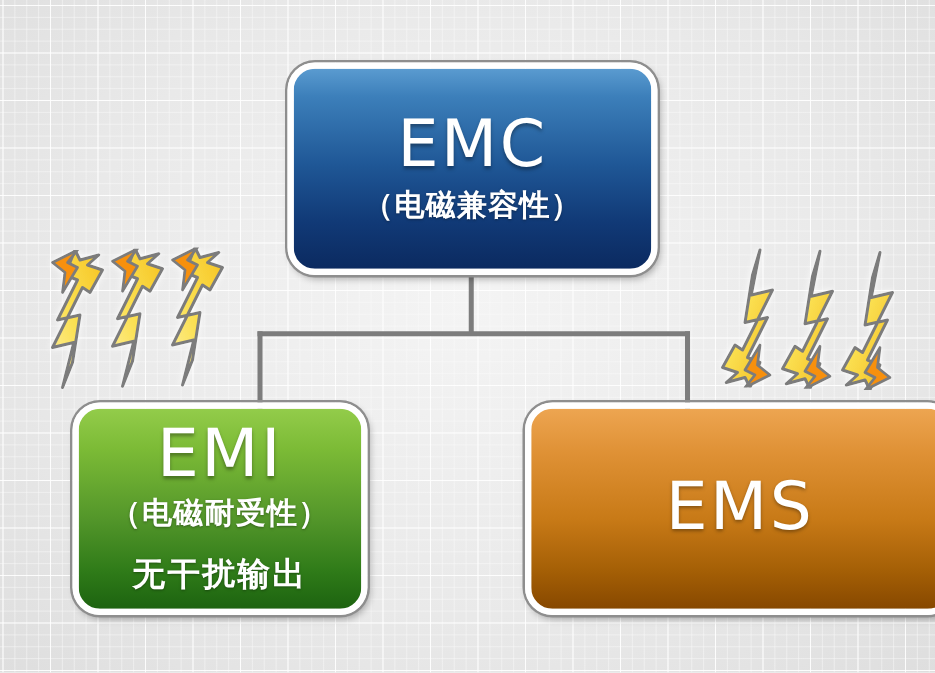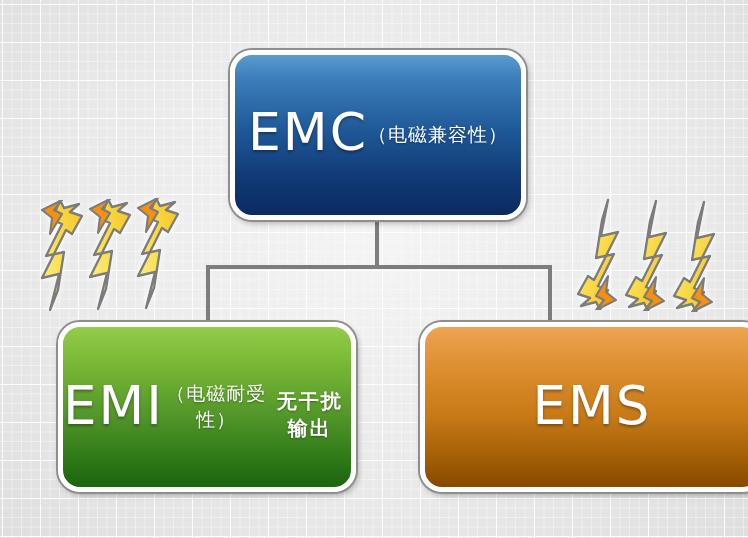--- a/index.html
+++ b/index.html
@@ -27,59 +27,58 @@
   #conn-horiz{left:206px;top:265px;width:346px;height:4px;}
   #conn-left-down{left:206px;top:265px;width:4px;height:62px;}
   #conn-right-down{left:548px;top:265px;width:4px;height:62px;}
 
   
   .node{
     position:absolute;
     border-radius:22px;
     border:5px solid #ffffff;
     box-shadow:0 0 0 2px #8e8e8e, 2px 3px 6px rgba(0,0,0,.30);
-    display:flex;flex-direction:row;
+    display:flex;flex-direction:column;
     align-items:center;justify-content:center;
     box-sizing:border-box;
     text-align:center;
     overflow:hidden;
   }
   #node-emc{
     left:230px;top:50px;width:296px;height:170px;
     background:linear-gradient(to bottom,#5a9bd0 0%,#3c7fba 14%,#1f5796 48%,#113a77 76%,#0b2a60 100%);
   }
   #node-emi{
-    left:58px;top:322px;width:298px;height:170px;
+    left:58px;top:322px;width:236px;height:170px;
     background:linear-gradient(to bottom,#93cc4a 0%,#7cbb36 20%,#53962a 55%,#2e7a18 82%,#1d6310 100%);
-    justify-content:flex-end;
   }
   #node-ems{
     left:420px;top:322px;width:344px;height:170px;
     background:linear-gradient(to bottom,#eda551 0%,#df9135 22%,#c87a17 55%,#a35e05 82%,#874800 100%);
   }
   .title{
     color:#ffffff;
     font-size:54px;
     font-weight:500;
     letter-spacing:2px;
     line-height:1.02;
     text-shadow:0 2px 3px rgba(0,0,0,.35);
   }
   #node-emc .title{font-size:52px;margin-bottom:4px;}
   #node-emi .title,#node-ems .title{font-size:53px;margin-bottom:2px;}
   .subtitle{
     color:#ffffff;
-    font-size:19px;
-    font-weight:400;
+    font-size:24px;
+    font-weight:700;
     letter-spacing:1px;
     text-shadow:0 1px 2px rgba(0,0,0,.35);
   }
   .caption{
     color:#ffffff;
-    font-size:20px;
+    font-size:26px;
     font-weight:600;
     letter-spacing:2px;
     margin-top:16px;
     text-shadow:0 1px 2px rgba(0,0,0,.35);
   }
 
   
   .bolts{position:absolute;}
   #bolts-left{left:36px;top:198px;width:150px;height:115px;}
   #bolts-right{left:568px;top:198px;width:150px;height:115px;}

